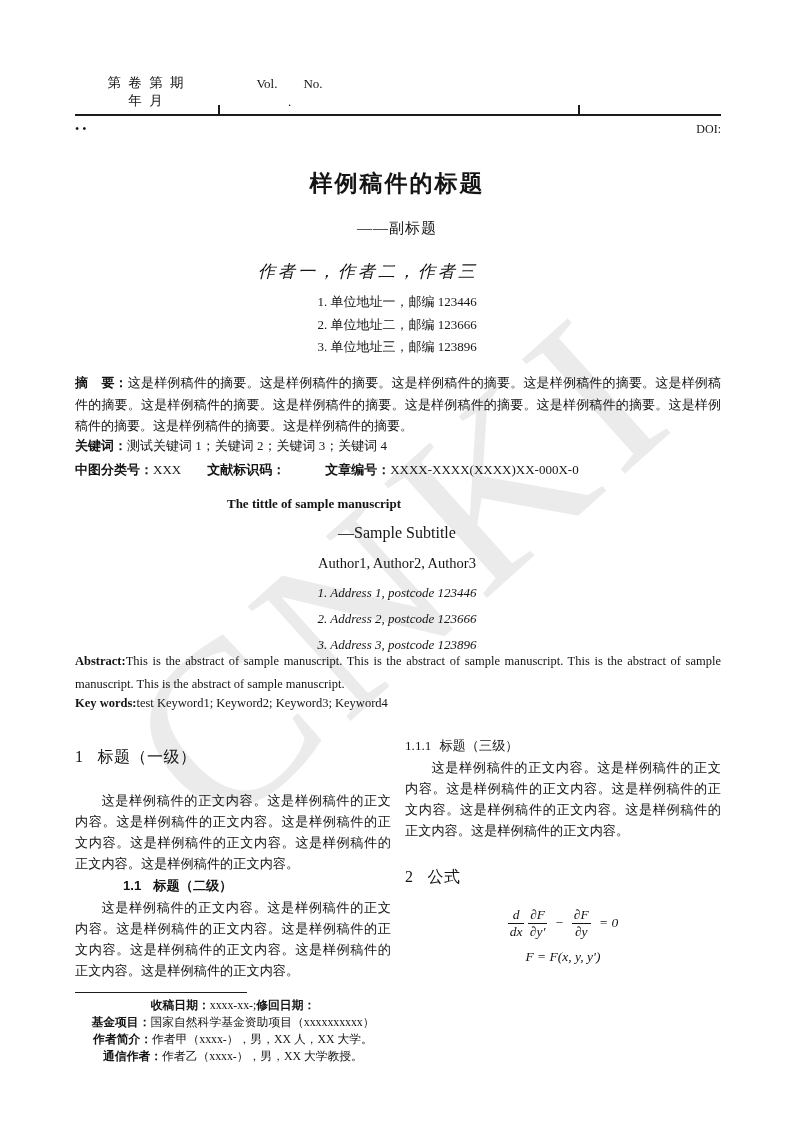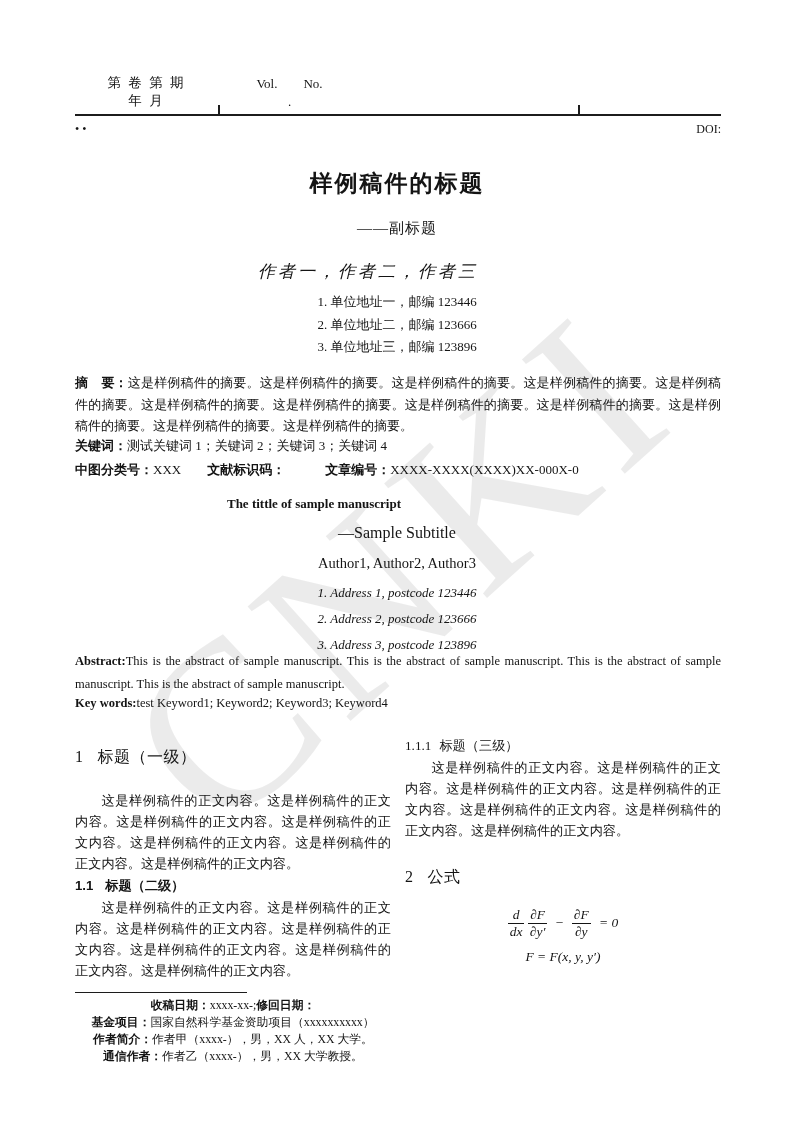--- a/index.html
+++ b/index.html
@@ -82,21 +82,21 @@
     position:absolute; left:75px; top:731px; width:646px; height:392px;
     display:flex; gap:14px;
   }
   .col { width:316px; }
   .h1 { font-size:16px; margin:16px 0 22px 0; letter-spacing:0.5px; }
   .h1 .hnum { margin-right:14px; }
   .para { font-size:13.2px; line-height:21px; text-align:justify; text-indent:2em; margin:0; }
   .h2 { font-size:13.2px; font-weight:700;
         font-family:"Liberation Sans","DejaVu Sans",sans-serif;
         margin:3px 0 2px 0; }
-  .h2 .hnum { margin-right:12px; }
+  .h2 .hnum { margin-right:12px;margin-left:48px; }
   .h3 { font-size:13.2px; margin:6px 0 2px 0; }
   .h3 .hnum { margin-right:8px; }
   .h4 { font-size:16px; margin:26px 0 18px 0; letter-spacing:0.5px; }
   .h4 .hnum { margin-right:14px; }
 
   
   .footnotes { margin-top:11px; }
   .fn-rule { width:172px; height:0; border-top:1.5px solid #1c1c1c; margin-bottom:4px; }
   .fn-line { font-size:11.8px; line-height:17px;text-align:center; }
   .fn-line .lbl { font-size:11.8px; }

